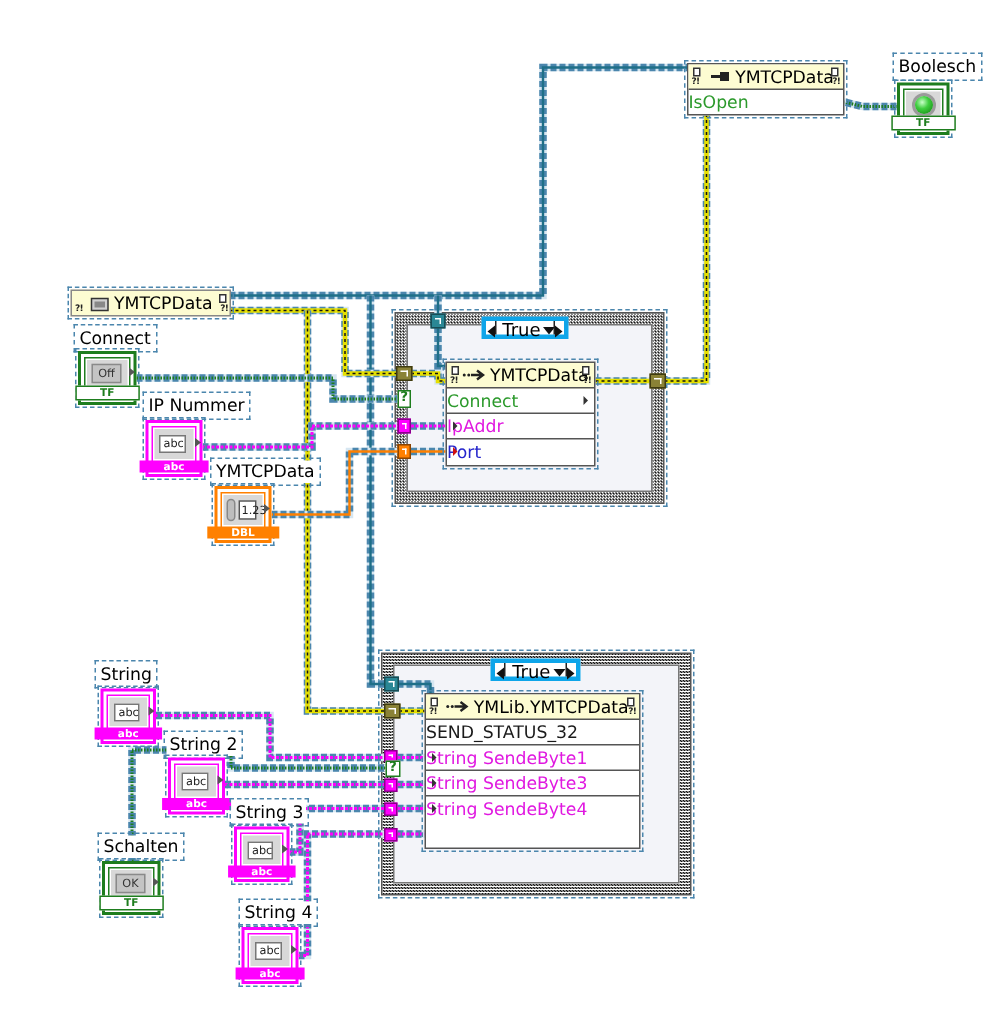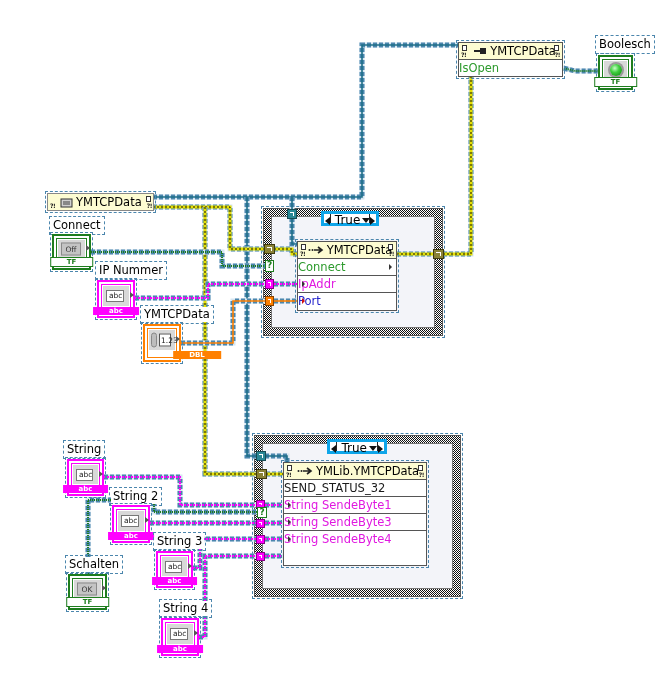--- a/index.html
+++ b/index.html
@@ -48,21 +48,21 @@
   
   .term{border:2px solid var(--c);background:#fff;}
   .term::before{content:"";position:absolute;inset:2px;border:1px solid var(--c);pointer-events:none;}
   .term .face{position:absolute;left:4px;right:4px;top:4px;bottom:10px;background:#d8d8d8;}
   .term .tag{position:absolute;left:50%;transform:translateX(-50%);bottom:1px;font-size:7px;line-height:8px;padding:0 16px;font-weight:bold;}
   .t-bool{--c:var(--bool,#1e7d1e);}
   .t-str{--c:var(--string,#ff00ff);}
   .t-num{--c:var(--numeric,#ff8000);}
   .t-bool .tag{color:var(--bool,#1e7d1e);background:#fff;border:1px solid var(--bool,#1e7d1e);}
   .t-str .tag{color:#fff;background:var(--string,#ff00ff);}
-  .t-num .tag{color:#fff;background:var(--numeric,#ff8000);margin-left:35px;}
+  .t-num .tag{color:#fff;background:var(--numeric,#ff8000);}
   .bool-btn{position:absolute;left:3px;right:4px;top:50%;transform:translateY(-50%);height:11px;background:#c4c4c4;border:1px solid #8a8a8a;font-size:7.5px;line-height:11px;text-align:center;color:#333;}
   .str-field{position:absolute;left:3px;right:5px;top:50%;transform:translateY(-50%);height:10px;background:#fff;border:1px solid #777;font-size:7.5px;line-height:10px;padding-left:2px;color:#222;}
   .num-field{position:absolute;left:10px;right:4px;top:50%;transform:translateY(-50%);height:11px;background:#fff;border:1px solid #555;font-size:7.5px;line-height:11px;padding-left:1px;color:#222;}
   .num-inc{position:absolute;left:2px;top:50%;transform:translateY(-50%);width:6px;height:15px;background:#bdbdbd;border:1px solid #888;border-radius:3px;box-sizing:border-box;}
   .outtri{position:absolute;right:-1px;top:50%;margin-top:-7px;width:0;height:0;border-top:3px solid transparent;border-bottom:3px solid transparent;border-left:4px solid #555;}
   .led{position:absolute;left:50%;top:50%;width:12px;height:12px;margin:-6px 0 0 -6px;border-radius:50%;background:radial-gradient(circle at 40% 35%,#c8ffc8 0,#3fcf3f 40%,#0d7d0d 100%);box-shadow:0 0 0 2px #9a9a9a;}
 
   svg#wires{position:absolute;left:0;top:0;}
 </style>
 </head>

